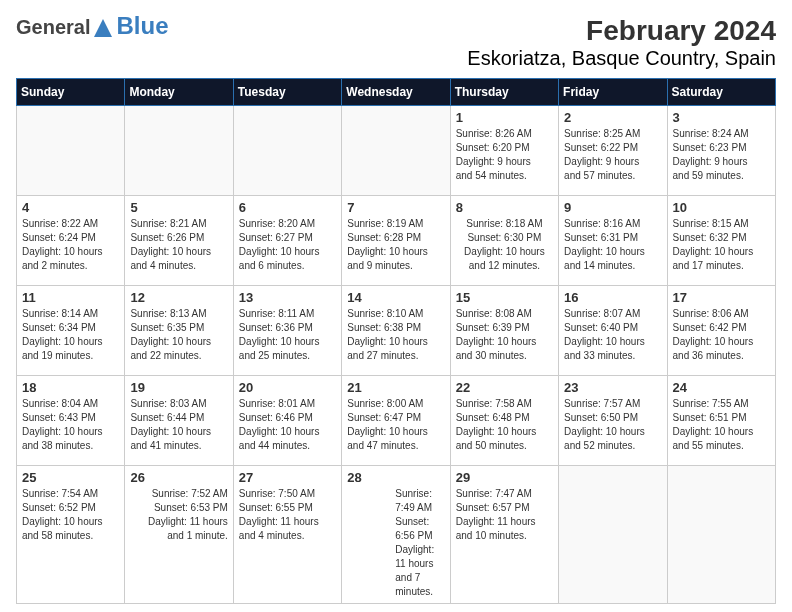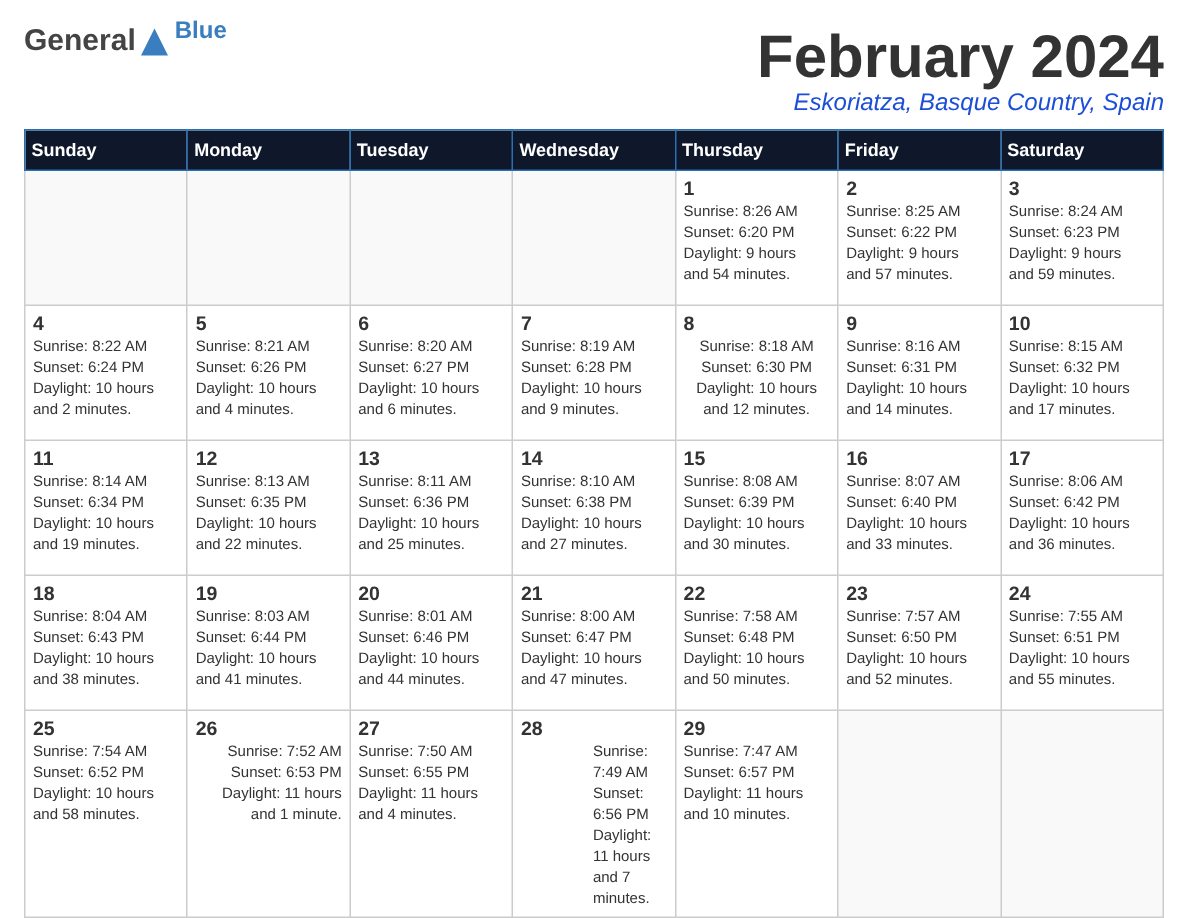--- a/index.html
+++ b/index.html
@@ -17,29 +17,28 @@
       margin-bottom: 8px;
     }
     .logo {
       display: flex;
       align-items: flex-start;
     }
     .title-area {
       text-align: right;
     }
     .month-title {
-      font-size: 40px;
+      font-size: 28px;
       font-weight: bold;
       color: #333;
       line-height: 1.1;
     }
     .location-title {
-      font-size: 16px;
-      color: #1d4ed8;
-      font-style: italic;
+      font-size: 20px;
+      color: #000000;
     }
     table {
       width: 100%;
       border-collapse: collapse;
       table-layout: fixed;
     }
     thead th {
       background-color: #0f172a;
       color: white;
       font-size: 12px;
@@ -80,21 +79,21 @@
 <body>
 
 <div class="header-area">
   <div class="logo">
     <div class="logo-row">
       <span style="font-size:20px;font-weight:bold;color:#444;">General</span>
       <svg width="22" height="22" viewBox="0 0 22 22">
         <polygon points="11,2 20,20 2,20" fill="#3a7ebf"></polygon>
       </svg>
     </div>
-    <span style="font-size:16px;font-weight:bold;color:#3a7ebf;margin-top:-4px;margin-left:2px;">Blue</span>
+    <span style="font-size:24px;font-weight:bold;color:#3a7ebf;margin-top:-4px;margin-left:2px;">Blue</span>
   </div>
   <div class="title-area">
     <div class="month-title">February 2024</div>
     <div class="location-title">Eskoriatza, Basque Country, Spain</div>
   </div>
 </div>
 
 <table>
   <thead>
     <tr>

